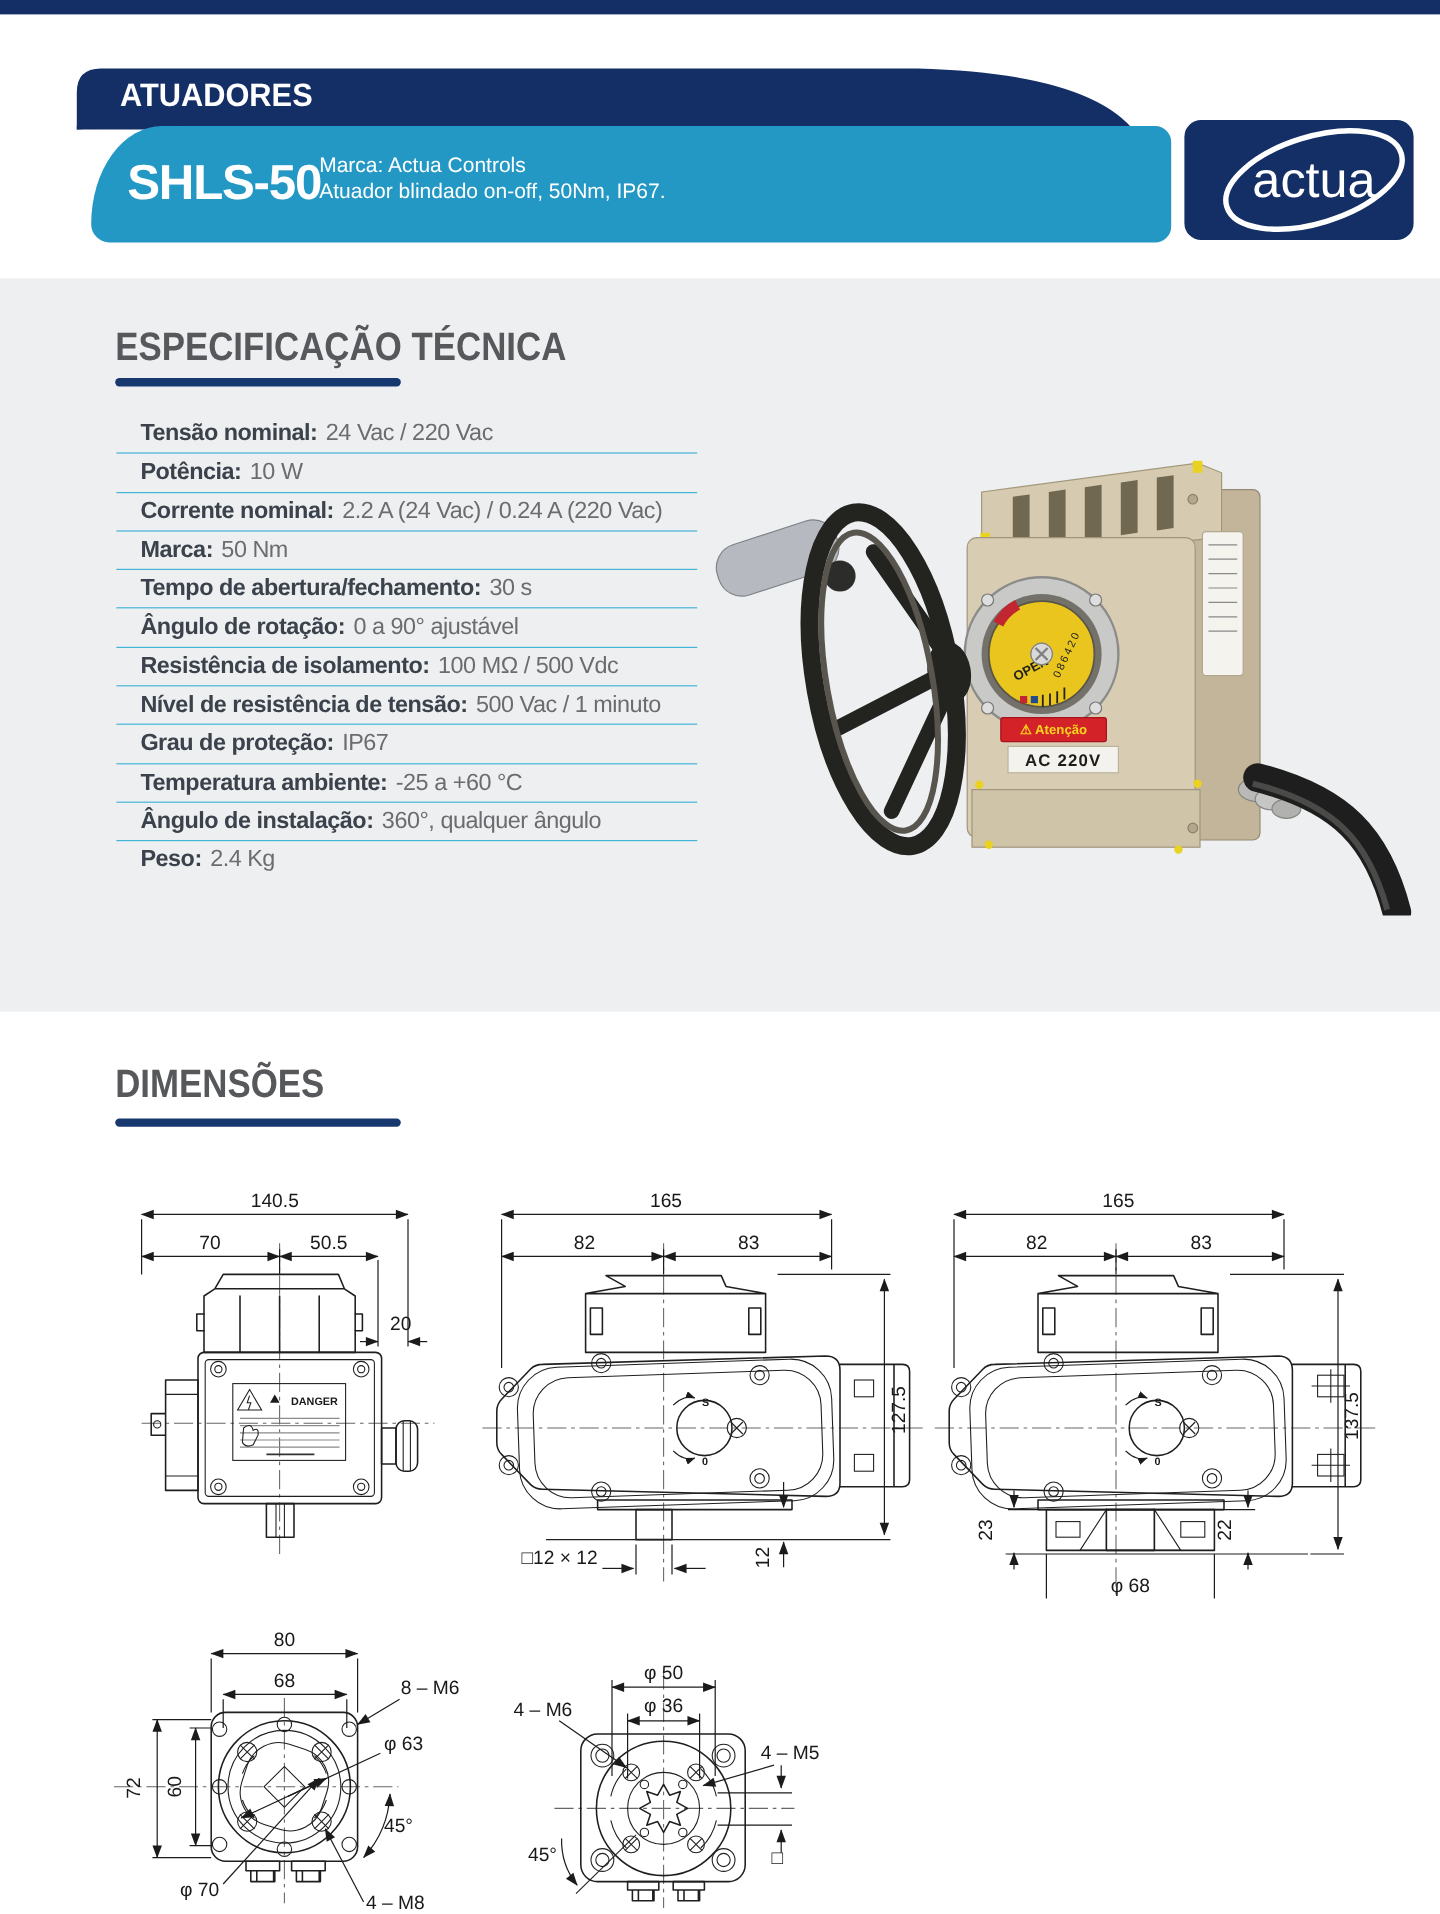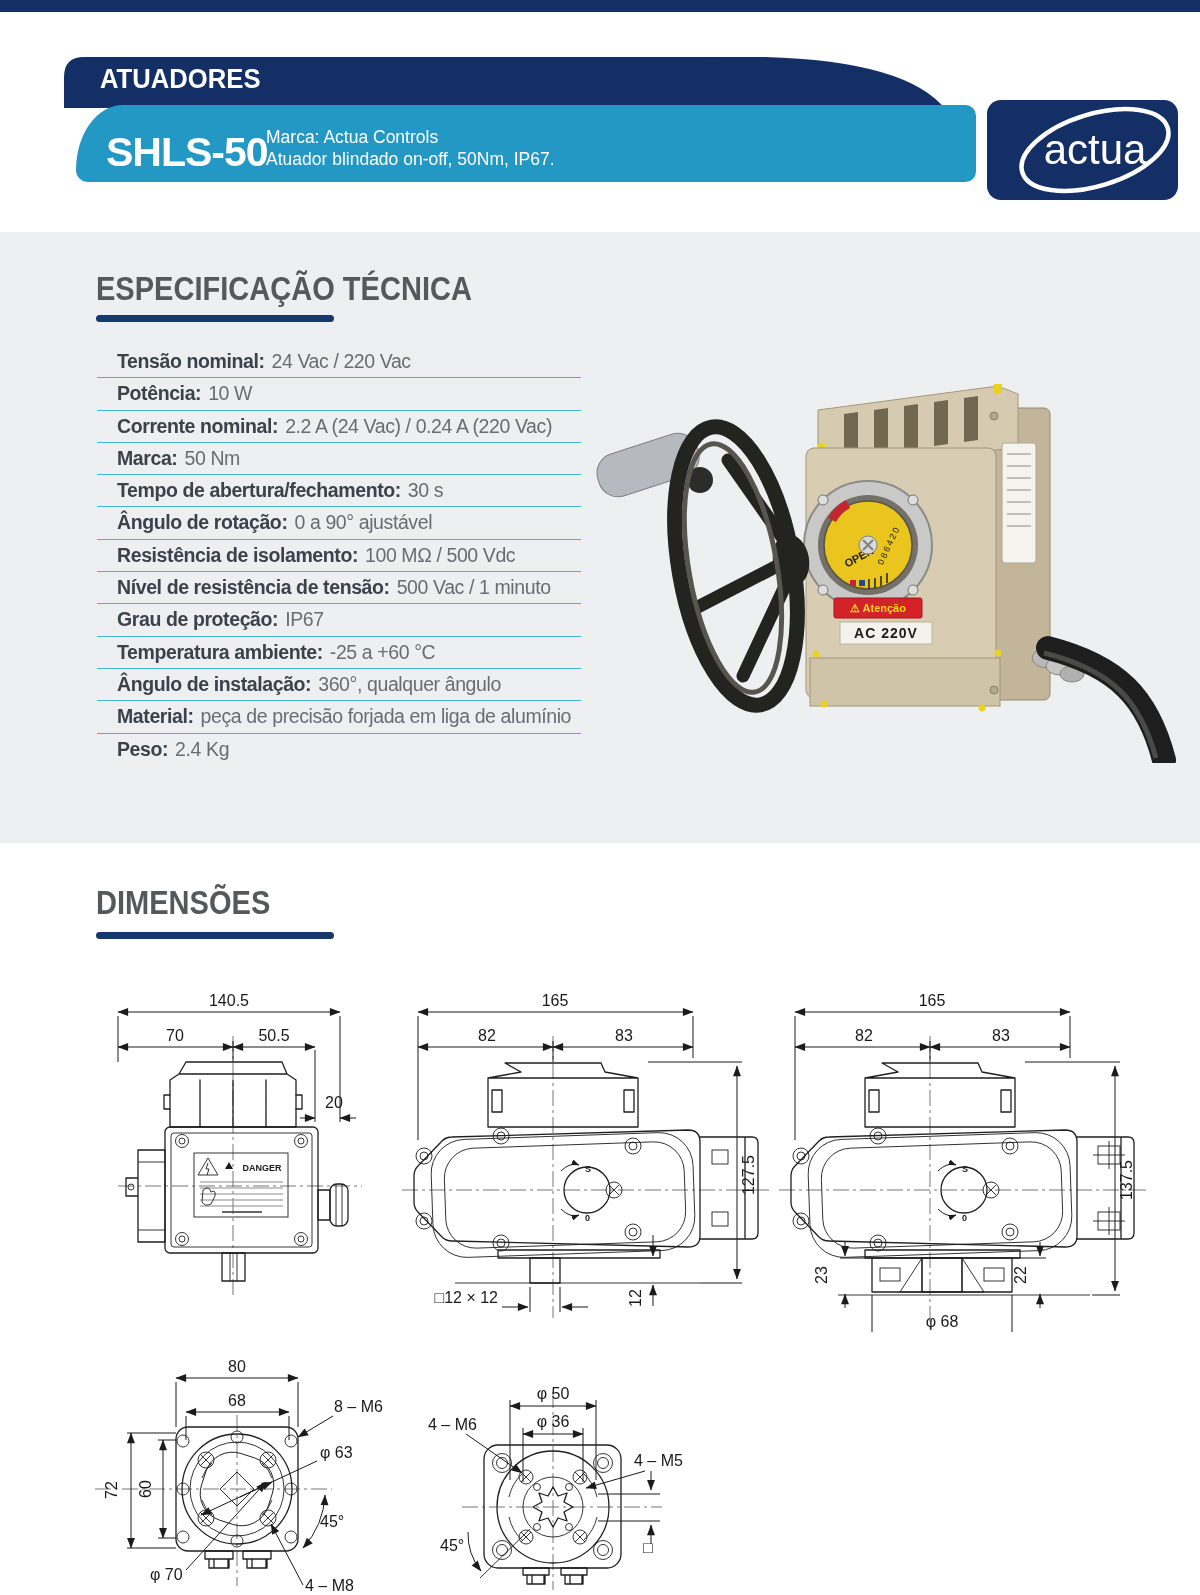--- a/index.html
+++ b/index.html
@@ -3,21 +3,21 @@
 <meta charset="utf-8">
 <style>
   html,body{margin:0;padding:0;background:#ffffff;}
   .canvas{position:relative;width:1200px;height:1595px;background:#ffffff;overflow:hidden;
           font-family:"Liberation Sans",sans-serif;}
   .topbar{position:absolute;left:0;top:0;width:1200px;height:12px;background:#142e66;}
   .gray-band{position:absolute;left:0;top:232px;width:1200px;height:611px;background:#edeff1;}
 
   
   .hdr-swoosh{position:absolute;left:60px;top:55px;}
-  .cyan-box{position:absolute;left:76px;top:105px;width:900px;height:77px;background:#2498c4;
+  .cyan-box{position:absolute;left:76px;top:105px;width:900px;height:97px;background:#2498c4;
             border-radius:62px 14px 14px 16px / 86px 14px 14px 16px;}
   .hdr-cat{position:absolute;left:100px;top:64px;color:#ffffff;font-size:27px;font-weight:700;
            transform:scaleX(.95);transform-origin:left top;letter-spacing:0;}
   .hdr-model{position:absolute;left:30px;top:24px;color:#ffffff;font-size:41px;font-weight:700;letter-spacing:-1px;}
   .hdr-desc{position:absolute;left:190px;top:21px;color:#ffffff;font-size:17.5px;line-height:22px;}
   .logo-box{position:absolute;left:987px;top:100px;width:167px;height:100px;background:#142e66;
             border-radius:14px;overflow:hidden;padding-left:24px;}
 
   
   .sec-title{position:absolute;left:96px;font-size:33px;font-weight:700;color:#57585b;
@@ -78,21 +78,20 @@
     <div class="spec-row"><span class="spec-label">Potência:</span><span class="spec-value">10 W</span></div>
     <div class="spec-row"><span class="spec-label">Corrente nominal:</span><span class="spec-value">2.2 A (24 Vac) / 0.24 A (220 Vac)</span></div>
     <div class="spec-row"><span class="spec-label">Marca:</span><span class="spec-value">50 Nm</span></div>
     <div class="spec-row"><span class="spec-label">Tempo de abertura/fechamento:</span><span class="spec-value">30 s</span></div>
     <div class="spec-row"><span class="spec-label">Ângulo de rotação:</span><span class="spec-value">0 a 90° ajustável</span></div>
     <div class="spec-row"><span class="spec-label">Resistência de isolamento:</span><span class="spec-value">100 MΩ / 500 Vdc</span></div>
     <div class="spec-row"><span class="spec-label">Nível de resistência de tensão:</span><span class="spec-value">500 Vac / 1 minuto</span></div>
     <div class="spec-row"><span class="spec-label">Grau de proteção:</span><span class="spec-value">IP67</span></div>
     <div class="spec-row"><span class="spec-label">Temperatura ambiente:</span><span class="spec-value">-25 a +60 °C</span></div>
     <div class="spec-row"><span class="spec-label">Ângulo de instalação:</span><span class="spec-value">360°, qualquer ângulo</span></div>
-    <div class="spec-row"><span class="spec-label">Material:</span><span class="spec-value">peça de precisão forjada em liga de alumínio</span></div>
     <div class="spec-row"><span class="spec-label">Peso:</span><span class="spec-value">2.4 Kg</span></div>
   </div>
 
   <svg class="photo" width="600" height="415" viewBox="0 0 600 415">
 
     <g>
       <rect x="402" y="60" width="70" height="292" rx="6" fill="#c3b59a" stroke="#958a73"></rect>
       <path d="M 240,62 L 420,38 L 440,46 L 440,100 L 240,118 Z" fill="#d6cbb1" stroke="#a39878"></path>
       <path d="M 266,66 l 14,-2 l 0,44 l -14,2 z" fill="#716852"></path>
       <path d="M 296,62 l 14,-2 l 0,44 l -14,2 z" fill="#716852"></path>

